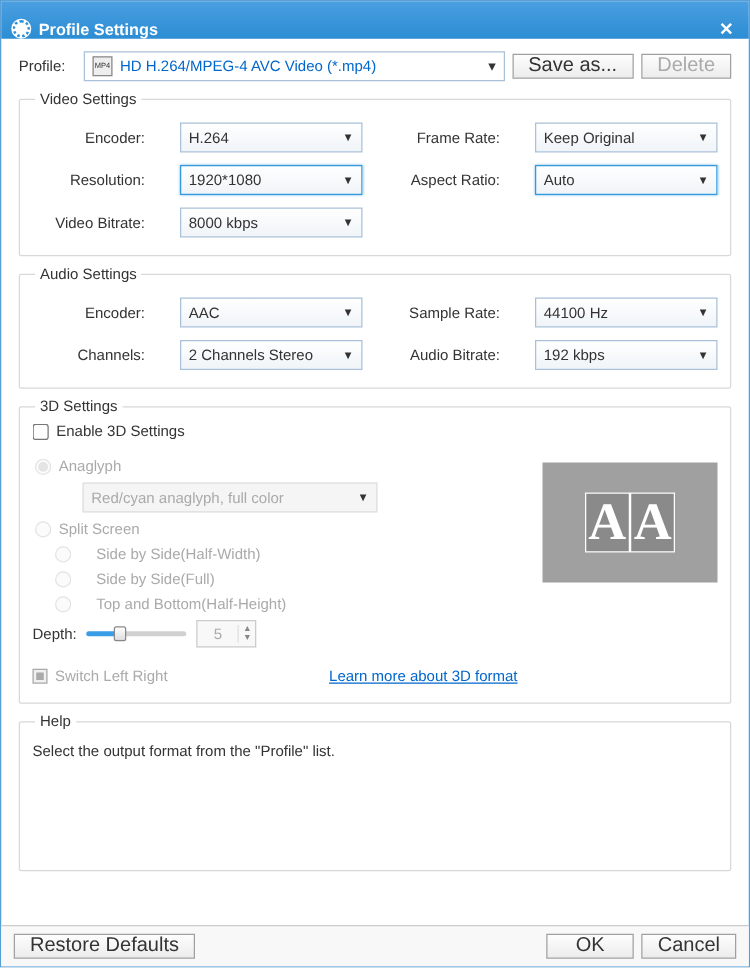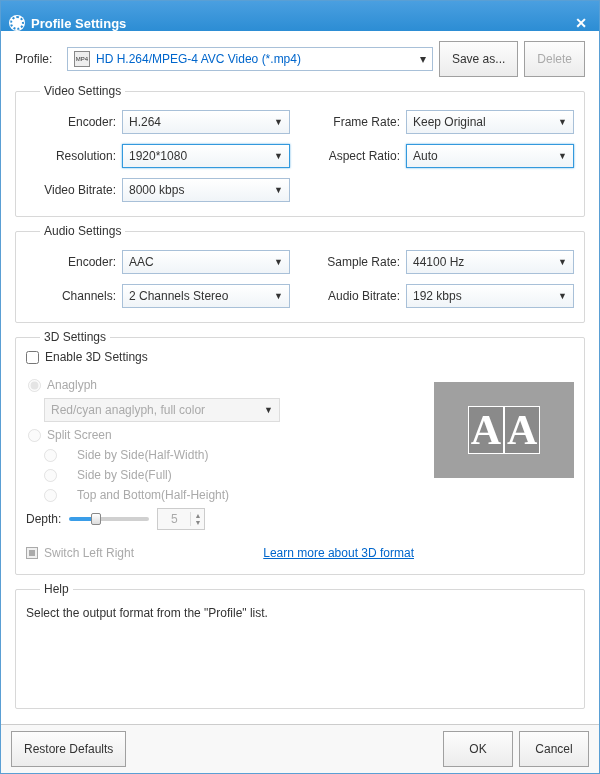--- a/index.html
+++ b/index.html
@@ -10,28 +10,28 @@
 .titlebar .title-icon::before { content: ""; position: absolute; width: 10px; height: 10px; border: 2px dotted #2c8dd4; border-radius: 50%; }
 .titlebar .spacer { flex: 1; }
 .titlebar .close-x { cursor: pointer; font-size: 14px; padding: 0 4px; }
 .content { padding: 10px 14px; flex: 1; overflow: hidden; }
 .profile-row { display: flex; align-items: center; gap: 6px; margin-bottom: 14px; }
 .profile-label { color: #333; min-width: 46px; }
 .profile-select { flex: 1; border: 1px solid #a8c0d8; height: 24px; display: flex; align-items: center; padding: 0 6px; background: #fff; position: relative; justify-content: flex-end; }
 .profile-select .mp4-icon { width: 16px; height: 16px; background: #eee; border: 1px solid #888; font-size: 6px; display: flex; align-items: center; justify-content: center; margin-right: 6px; color: #333; }
 .profile-select .text { color: #0066cc; flex: 1; }
 .profile-select .chevron { color: #333; }
-.btn { border: 1px solid #a0a0a0; background: linear-gradient(to bottom, #fdfdfd, #ececec); height: 36px; padding: 0 12px; cursor: pointer; font-family: inherit; font-size: 12px; color: #333; }
+.btn { border: 1px solid #a0a0a0; background: linear-gradient(to bottom, #fdfdfd, #ececec); height: 20px; padding: 0 12px; cursor: pointer; font-family: inherit; font-size: 16px; color: #333; }
 .btn.disabled { color: #aaa; cursor: default; }
 .fieldset { border: 1px solid #d8d8d8; border-radius: 2px; padding: 12px 10px 14px 10px; margin-bottom: 14px; position: relative; }
-.fieldset .legend { position: absolute; top: -8px; left: 24px; background: #fff; padding: 0 4px; color: #333; }
+.fieldset .legend { position: absolute; top: -8px; left: 12px; background: #fff; padding: 0 4px; color: #333; }
 .grid-2col { display: grid; grid-template-columns: 1fr 1fr; column-gap: 20px; row-gap: 10px; margin-top: 6px; }
 .field { display: flex; align-items: center; }
 .field .lbl { width: 90px; text-align: right; margin-right: 6px; color: #333; }
-.dropdown { flex: 1; height: 24px; border: 1px solid #a8c0d8; background: linear-gradient(to bottom, #fff, #f0f4f8); display: flex; align-items: center; padding: 0 6px; color: #333; position: relative; }
+.dropdown { flex: 1; height: 24px; border: 1px solid #a8c0d8; background: linear-gradient(to bottom, #fff, #f0f4f8); display: flex; align-items: center; padding: 0 6px; color: #333; position: relative; margin-left: 22px; }
 .dropdown.highlight { border: 1px solid #3399dd; box-shadow: 0 0 2px #66b3e6; }
 .dropdown .val { flex: 1; }
 .dropdown .chev { color: #333; font-size: 9px; }
 .dropdown.disabled { color: #aaa; background: #f5f5f5; border-color: #ddd; }
 .settings-3d { display: flex; }
 .settings-3d .left-col { flex: 1; }
 .settings-3d .preview { width: 140px; height: 96px; background: #a0a0a0; display: flex; align-items: center; justify-content: center; margin-left: 20px; margin-top: 10px; }
 .settings-3d .preview .aa { color: #fff; font-size: 42px; font-weight: bold; font-family: "Times New Roman", serif; display: flex; }
 .settings-3d .preview .aa span { border: 1px solid #fff; padding: 2px 2px; line-height: 1; background: #8a8a8a; }
 .check-row { display: flex; align-items: center; gap: 6px; margin-bottom: 8px; color: #333; }

